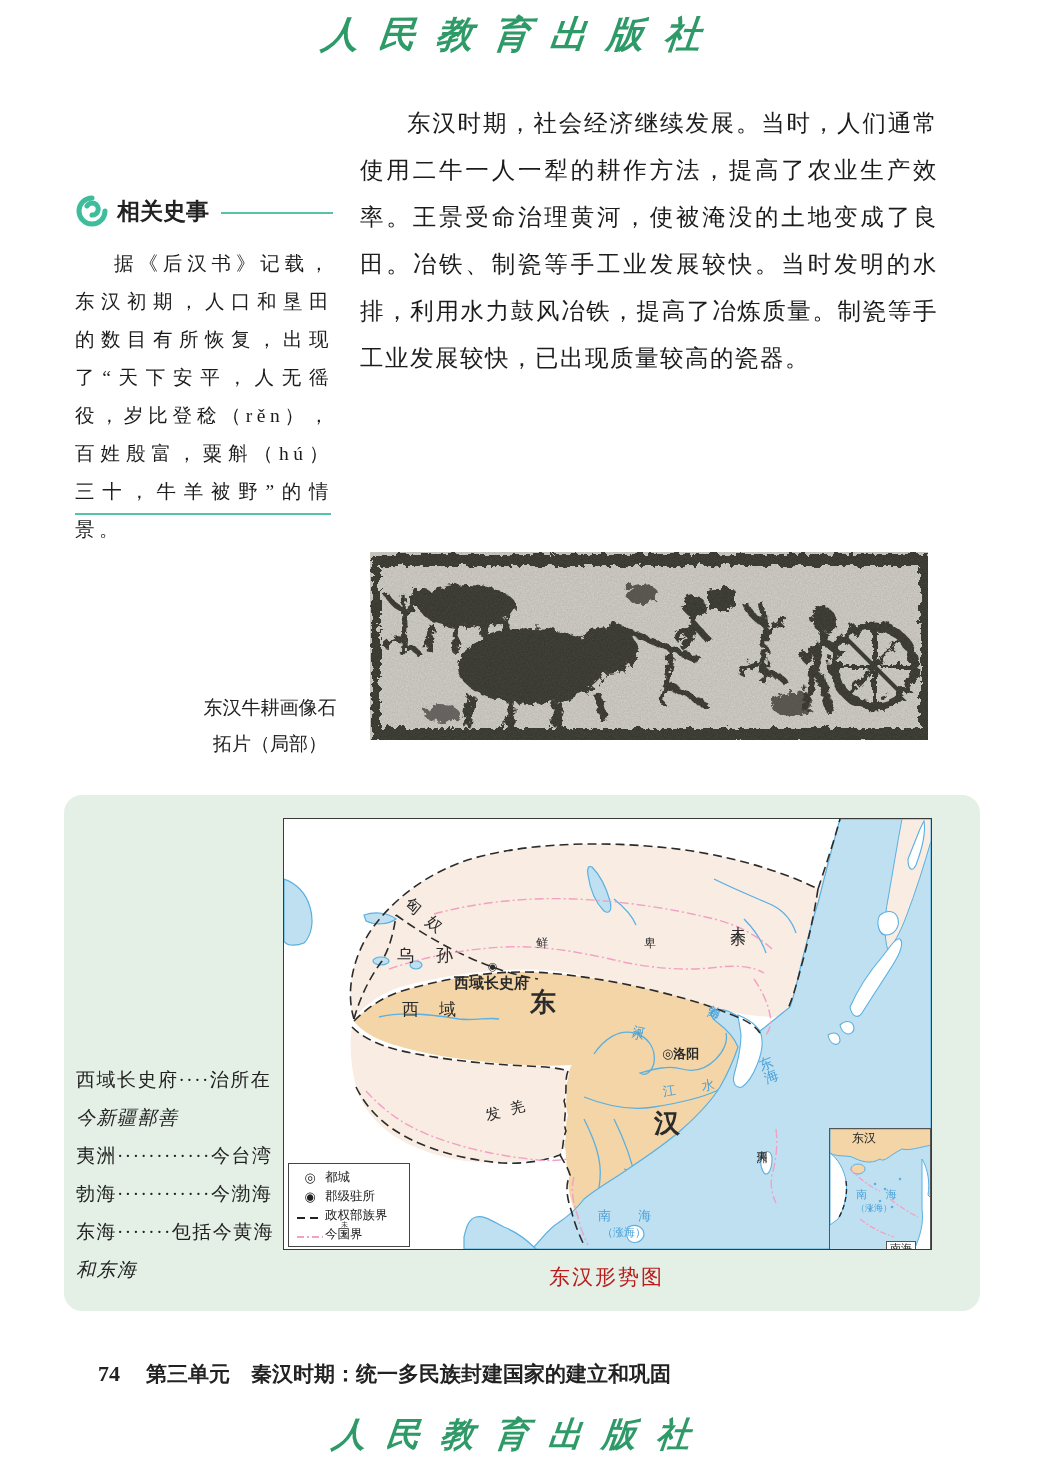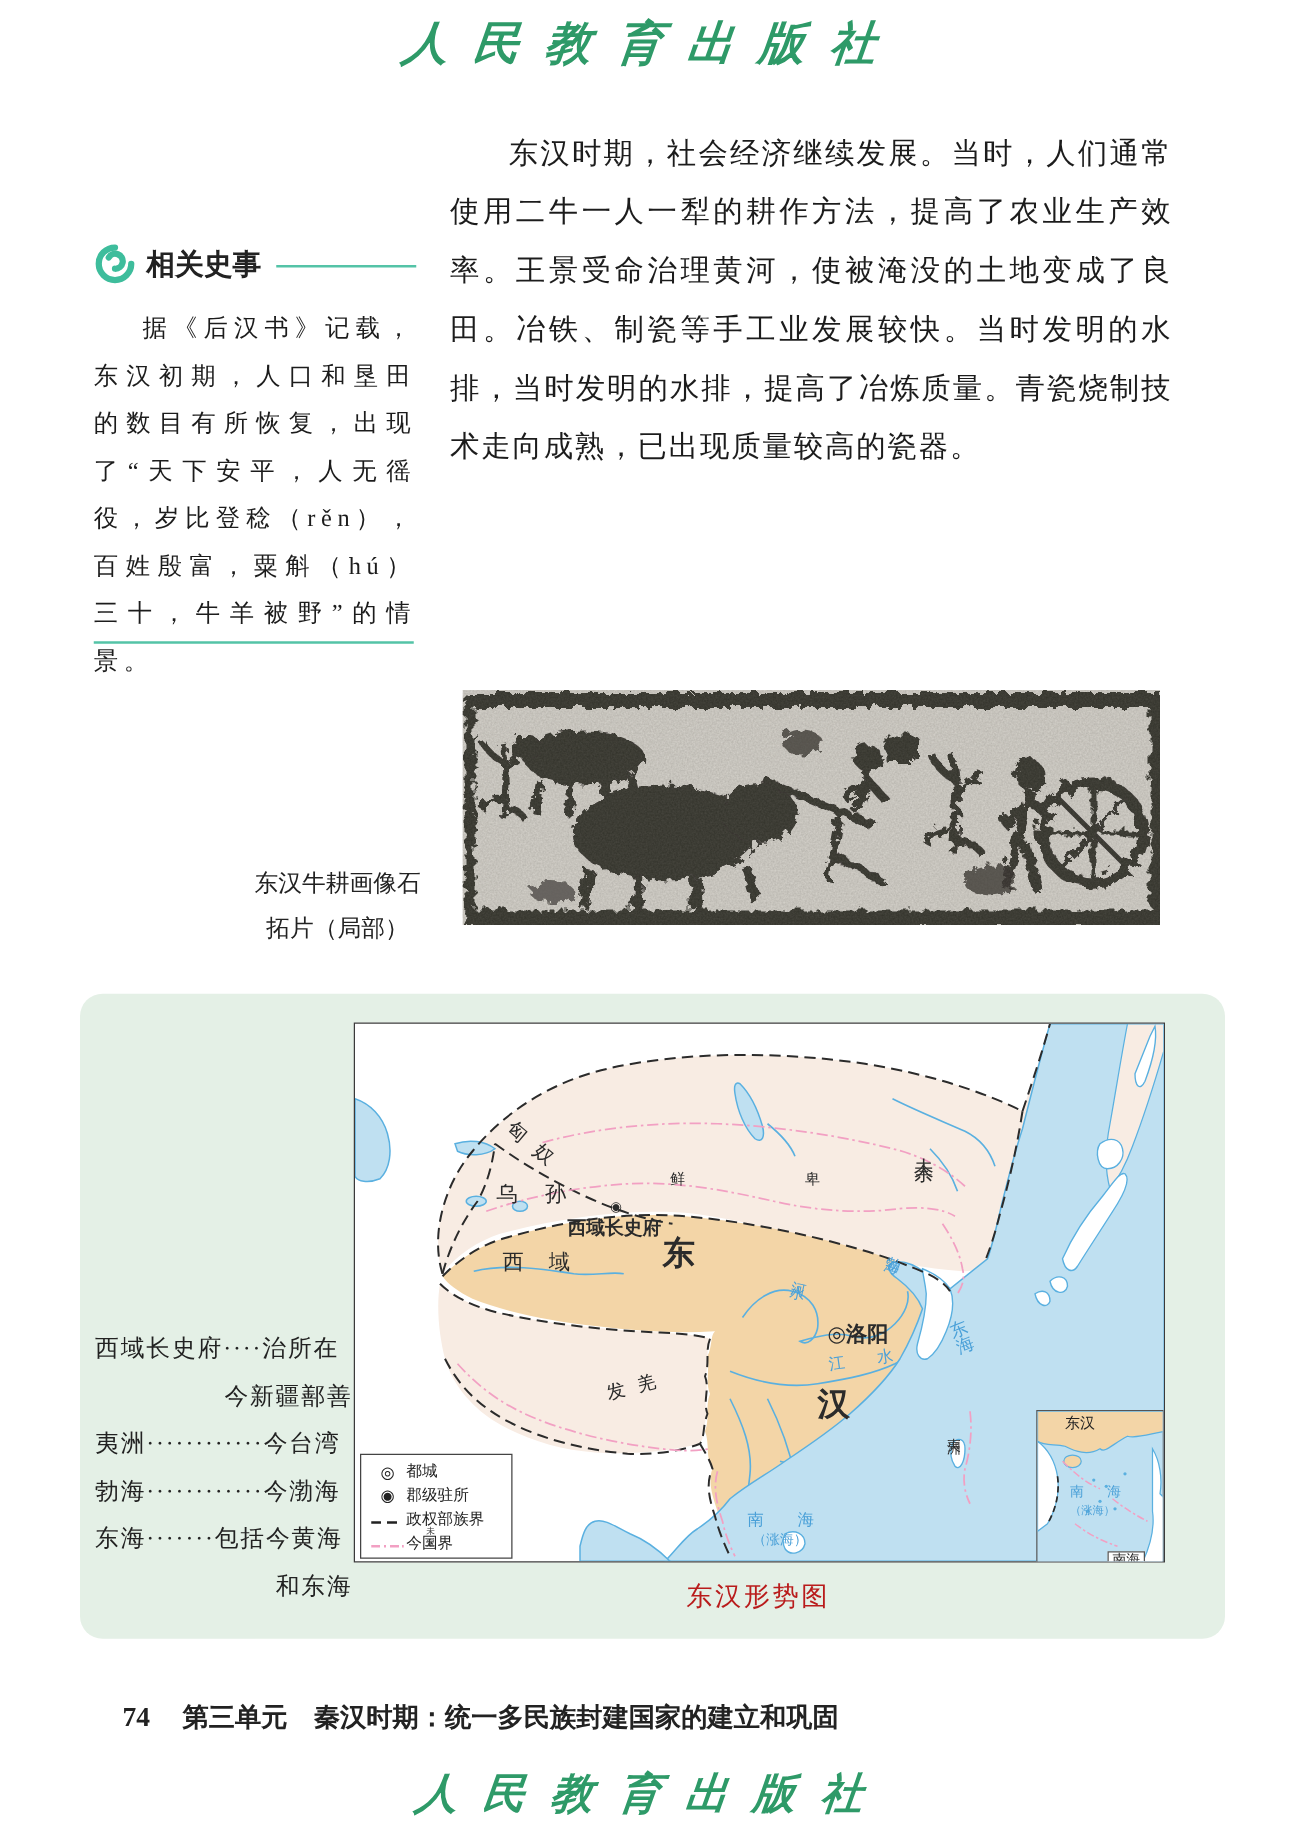--- a/index.html
+++ b/index.html
@@ -34,21 +34,21 @@
   .rubbing{position:absolute;left:370px;top:552px;width:558px;height:188px;}
   .rubbing svg{display:block;width:100%;height:100%;}
   .rub-caption{position:absolute;left:185px;top:690px;width:170px;text-align:center;
                font-size:19px;line-height:36px;color:#222;}
 
   
   .map-panel{position:absolute;left:64px;top:795px;width:916px;height:516px;
              background:#e4f0e6;border-radius:18px;}
   .map-notes{position:absolute;left:12px;top:266px;width:206px;
              font-size:19px;line-height:38px;letter-spacing:1.5px;color:#222;}
-  .note-line.right{text-align:right;}
+  .note-line.right{text-align:left;font-style:italic;}
   .map-box{position:absolute;left:219px;top:23px;width:647px;height:430px;
            background:#fff;border:1.5px solid #3a3a3a;overflow:hidden;}
   .map-box svg.geo{position:absolute;left:0;top:0;width:647px;height:430px;}
   .map-label{position:absolute;line-height:1;color:#2b2b2b;white-space:nowrap;
              font-family:"Liberation Serif","DejaVu Serif",serif;transform-origin:left top;}
   .map-caption{position:absolute;left:219px;top:468px;width:647px;text-align:center;
                font-size:21px;letter-spacing:2px;color:#b91c1c;}
 
   
   .legend{position:absolute;left:4px;top:344px;width:122px;height:84px;background:#fff;
@@ -80,21 +80,21 @@
   .footer .pn{font-family:"Liberation Serif","DejaVu Serif",serif;font-size:22px;margin-right:26px;}
 </style>
 </head>
 <body>
 
 <div class="page">
 
   <div class="pub-logo top">人民教育出版社</div>
 
   <div class="main-text">
-    <p class="indent">东汉时期，社会经济继续发展。当时，人们通常使用二牛一人一犁的耕作方法，提高了农业生产效率。王景受命治理黄河，使被淹没的土地变成了良田。冶铁、制瓷等手工业发展较快。当时发明的水排，当时发明的水排，提高了冶炼质量。青瓷烧制技术走向成熟，已出现质量较高的瓷器。</p>
+    <p class="indent">东汉时期，社会经济继续发展。当时，人们通常使用二牛一人一犁的耕作方法，提高了农业生产效率。王景受命治理黄河，使被淹没的土地变成了良田。冶铁、制瓷等手工业发展较快。当时发明的水排，利用水力鼓风冶铁，提高了冶炼质量。制瓷等手工业发展较快，已出现质量较高的瓷器。</p>
   </div>
 
   <div class="sidebar">
     <div class="sb-head">
       <svg class="sb-icon" viewBox="0 0 34 34">
         <g fill="none" stroke="#3ebd9c" stroke-width="5" stroke-linecap="round">
           <path d="M17,4 A13,13 0 1 0 30,17"></path>
           <path d="M17,30 A13,13 0 1 0 4,17" transform="rotate(150 17 17)" opacity="0"></path>
           <path d="M12,12 a6,6 0 1 1 5,9"></path>
         </g>
@@ -303,21 +303,21 @@
       </div>
     <div class="map-label" style="left: 128px; top: 76px; font-size: 16px; letter-spacing: 12px; transform: rotate(40deg);">匈奴</div>
         <div class="map-label" style="left: 252px; top: 118px; font-size: 12px; letter-spacing: 96px;">鲜卑</div>
         <div class="map-label" style="left: 446px; top: 94px; font-size: 16px; letter-spacing: 5px; writing-mode: vertical-rl;">夫余</div>
         <div class="map-label" style="left: 113px; top: 128px; font-size: 17px; letter-spacing: 22px;">乌孙</div>
         <div class="map-label" style="left: 204px; top: 142px; font-size: 11px;">◉</div>
         <div class="map-label" style="left: 170px; top: 157px; font-size: 15px; font-weight: bold; text-align: center;">西域长史府</div>
         <div class="map-label" style="left: 118px; top: 182px; font-size: 17px; letter-spacing: 20px;">西域</div>
         <div class="map-label" style="left: 246px; top: 171px; font-size: 26px; font-weight: bold;">东</div>
         <div class="map-label" style="left: 370px; top: 292px; font-size: 26px; font-weight: bold;">汉</div>
-        <div class="map-label" style="left: 378px; top: 240px; font-size: 17px; font-weight: bold;">◎洛阳</div>
+        <div class="map-label" style="left: 378px; top: 228px; font-size: 13px; font-weight: bold;">◎洛阳</div>
         <div class="map-label" style="left: 200px; top: 290px; font-size: 15px; letter-spacing: 10px; transform: rotate(-15deg);">发羌</div>
         <div class="map-label" style="left: 430px; top: 176px; font-size: 12px; letter-spacing: 2px; color: rgb(74, 160, 216); writing-mode: vertical-rl; transform: rotate(20deg);">勃海</div>
         <div class="map-label" style="left: 352px; top: 196px; font-size: 12px; letter-spacing: 3px; color: rgb(74, 160, 216); writing-mode: vertical-rl; transform: rotate(12deg);">河水</div>
         <div class="map-label" style="left: 378px; top: 266px; font-size: 13px; letter-spacing: 26px; color: rgb(74, 160, 216); transform: rotate(-8deg);">江水</div>
         <div class="map-label" style="left: 468px; top: 230px; font-size: 14px; letter-spacing: 14px; color: rgb(74, 160, 216); writing-mode: vertical-rl; transform: rotate(-22deg);">东海</div>
         <div class="map-label" style="left: 472px; top: 322px; font-size: 11px; letter-spacing: 2px; writing-mode: vertical-rl;">夷洲</div>
         <div class="map-label" style="left: 314px; top: 390px; font-size: 13px; letter-spacing: 12px; color: rgb(74, 160, 216);">南 海</div>
         <div class="map-label" style="left: 318px; top: 408px; font-size: 11px; color: rgb(74, 160, 216);">（涨海）</div>
       </div>
 

